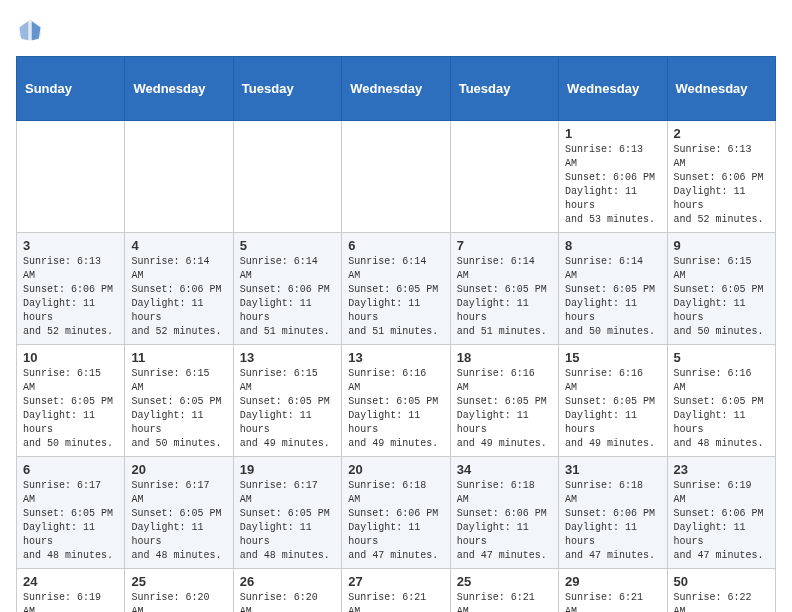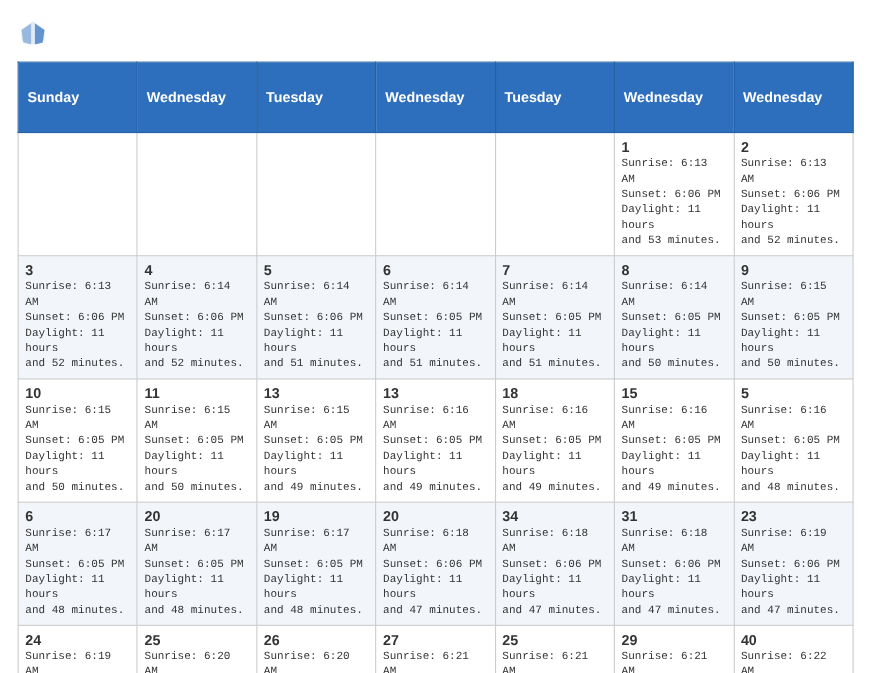--- a/index.html
+++ b/index.html
@@ -335,21 +335,21 @@
 and 46 minutes.</div>
         </td>
         <td>
           <span class="day-number">29</span>
           <div class="day-info" style="white-space: pre-line;">Sunrise: 6:21 AM
 Sunset: 6:07 PM
 Daylight: 11 hours
 and 45 minutes.</div>
         </td>
         <td>
-          <span class="day-number">40</span>
+          <span class="day-number">50</span>
           <div class="day-info" style="white-space: pre-line;">Sunrise: 6:22 AM
 Sunset: 6:08 PM
 Daylight: 11 hours
 and 45 minutes.</div>
         </td>
       </tr>
     </tbody>
 </table>
 
 </body></html>

